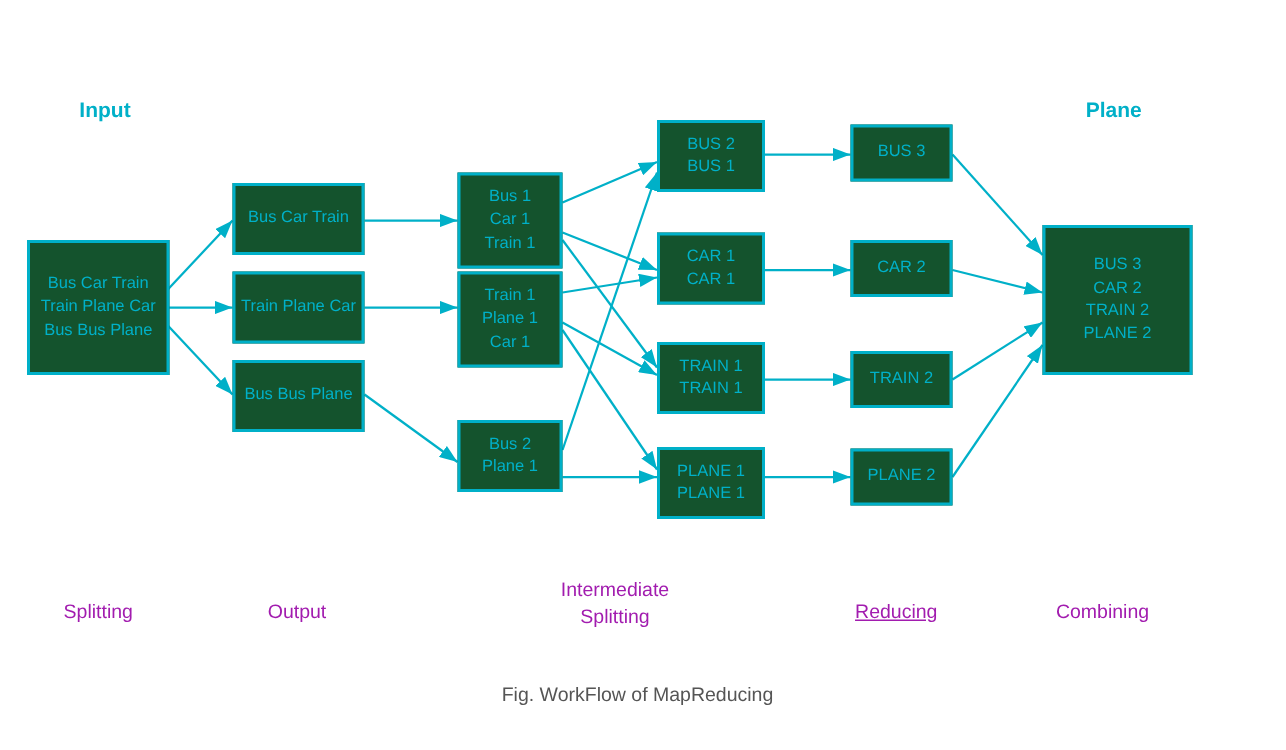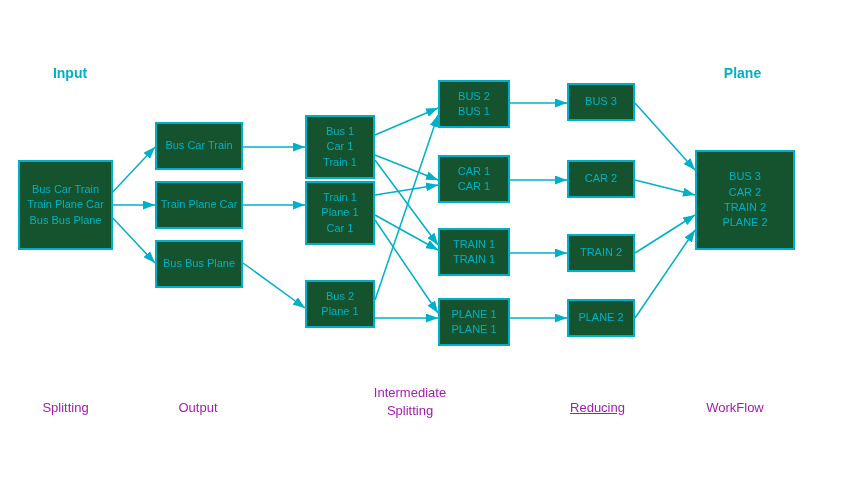--- a/index.html
+++ b/index.html
@@ -162,15 +162,16 @@
 
   <div class="box" style="left:695px; top:150px; width:100px; height:100px; white-space:pre-line; font-size:11px;">BUS 3
 CAR 2
 TRAIN 2
 PLANE 2</div>
 
   <div class="stage-label" style="left:18px; top:400px; width:95px;">Splitting</div>
   <div class="stage-label" style="left:148px; top:400px; width:100px;">Output</div>
   <div class="stage-label" style="left:360px; top:384px; width:100px; line-height:1.4; white-space:pre-line;">Intermediate<br>Splitting</div>
   <div class="stage-label" style="left:550px; top:400px; width:95px;text-decoration:underline;">Reducing</div>
-  <div class="stage-label" style="left:685px; top:400px; width:100px;">WorkFlow</div>
+  <div class="stage-label" style="left:685px; top:400px; width:100px;">Combining</div>
 
+  <div class="fig-caption" style="left:270px; top:455px; width:310px;">Fig. WorkFlow of MapReducing</div>
 </div>
 
 </body></html>

